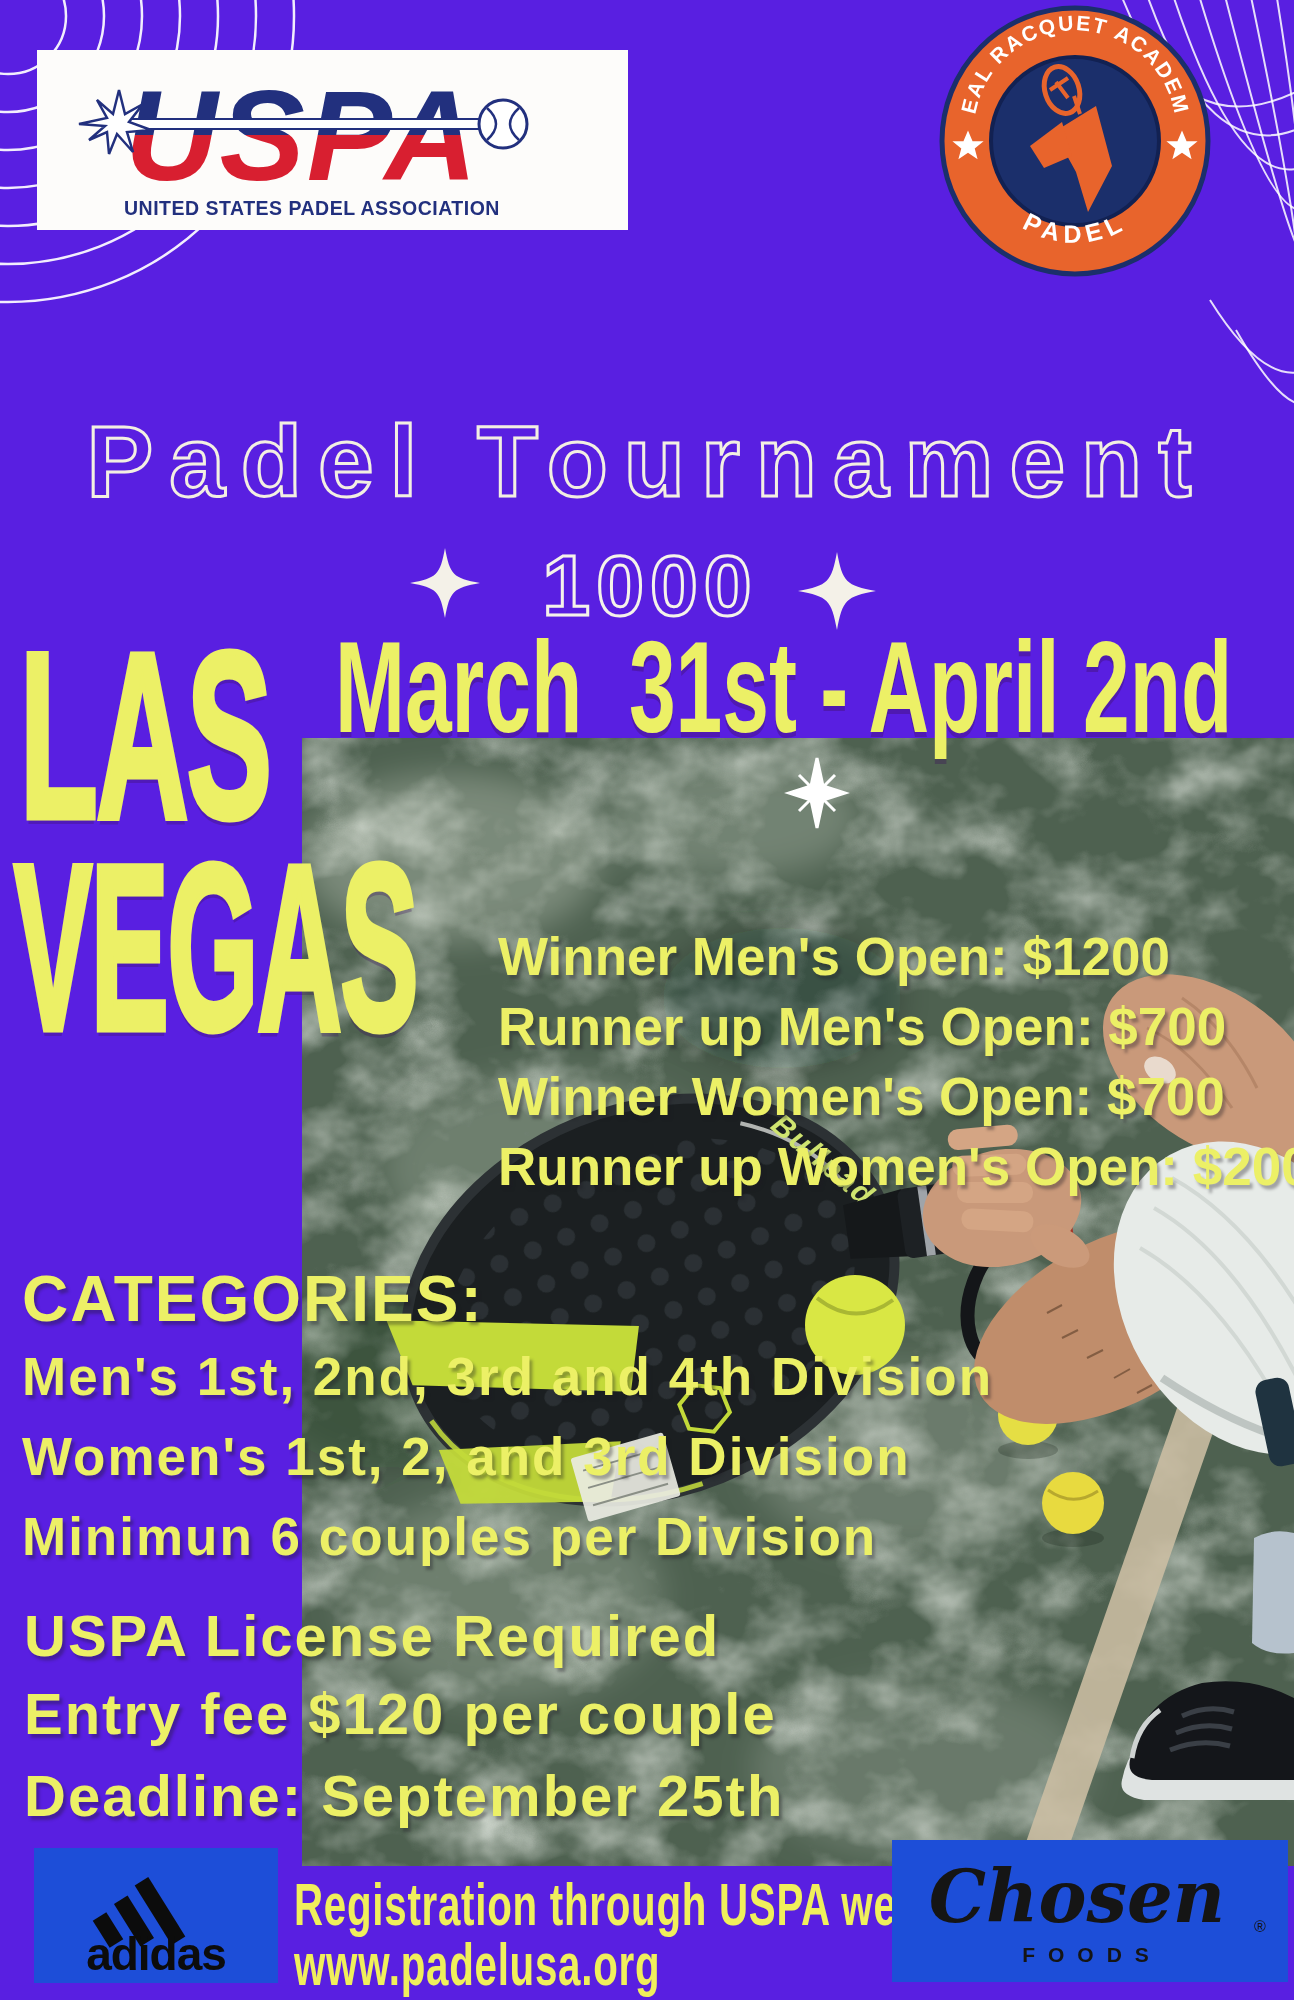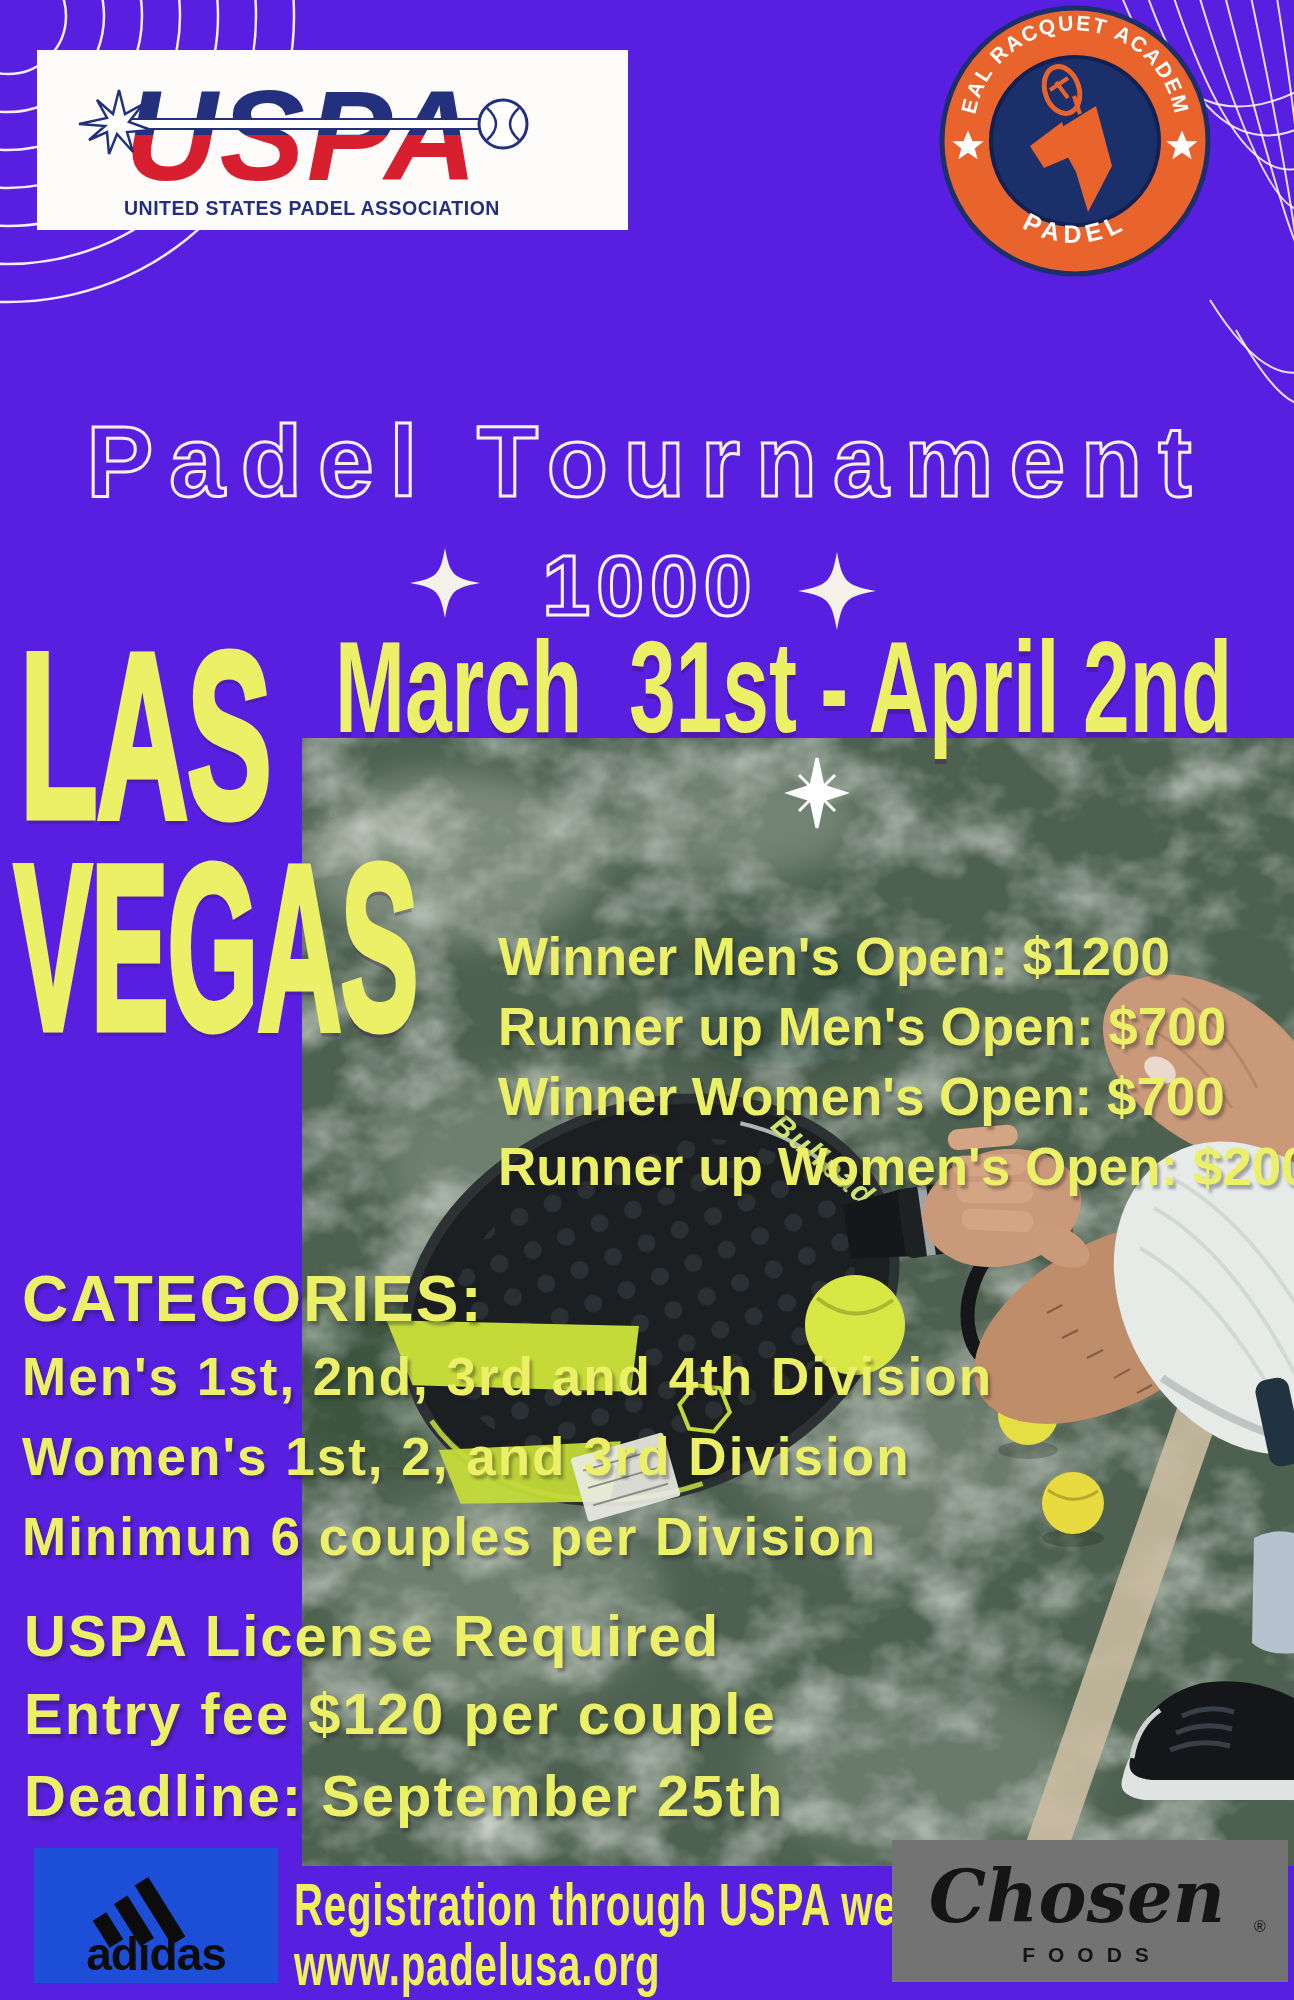--- a/index.html
+++ b/index.html
@@ -3,21 +3,21 @@
 <meta charset="utf-8">
 <style>
   html,body{margin:0;padding:0;background:#2b2b2b;}
   #poster{position:relative;width:1294px;height:2000px;overflow:hidden;
           background:#591fe1;font-family:"Liberation Sans",sans-serif;}
   .abs{position:absolute;}
   
   #uspa-box{left:37px;top:50px;width:553px;height:180px;background:#fdfcfa;padding-left:38px;}
   #rra-logo{left:938px;top:4px;width:274px;height:274px;}
   #adidas-box{left:34px;top:1848px;width:244px;height:135px;background:#1d4ed8;}
-  #chosen-box{left:892px;top:1840px;width:396px;height:142px;background:#737373;}
+  #chosen-box{left:892px;top:1840px;width:396px;height:142px;background:#1d4ed8;}
   
   .ylw{color:#ecf066;font-weight:bold;}
   #title{left:0;top:404px;width:1294px;text-align:center;
          font-size:100px;font-weight:bold;letter-spacing:16px;
          color:transparent;-webkit-text-stroke:3px #f3efe2;white-space:nowrap;}
   #rating{left:500px;top:536px;width:300px;text-align:center;font-size:86px;font-weight:bold;
           letter-spacing:6px;color:transparent;-webkit-text-stroke:3px #f5f2ea;}
   #date-line{left:335px;top:612px;font-size:115px;white-space:pre;
              transform:scale(0.73,1.13);transform-origin:left top;
              text-shadow:0 5px 0 rgba(60,15,90,.35);}

